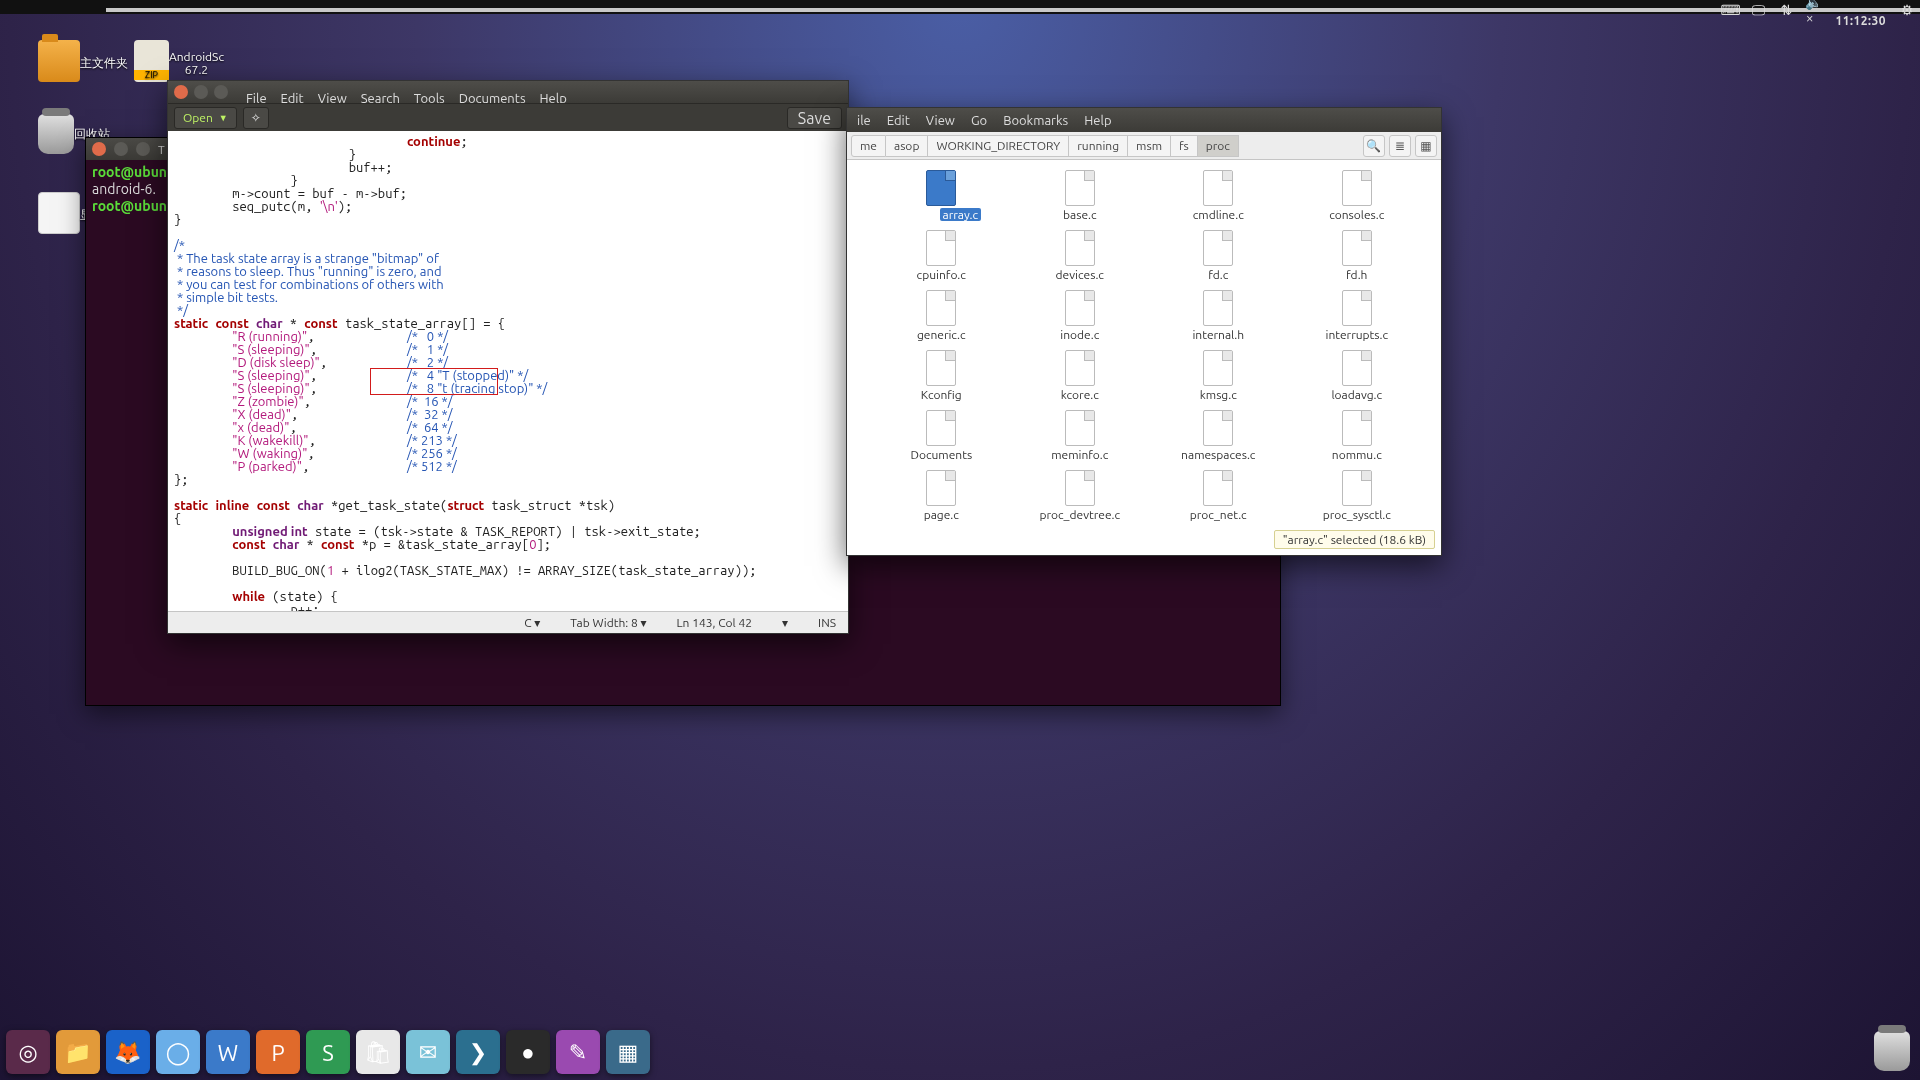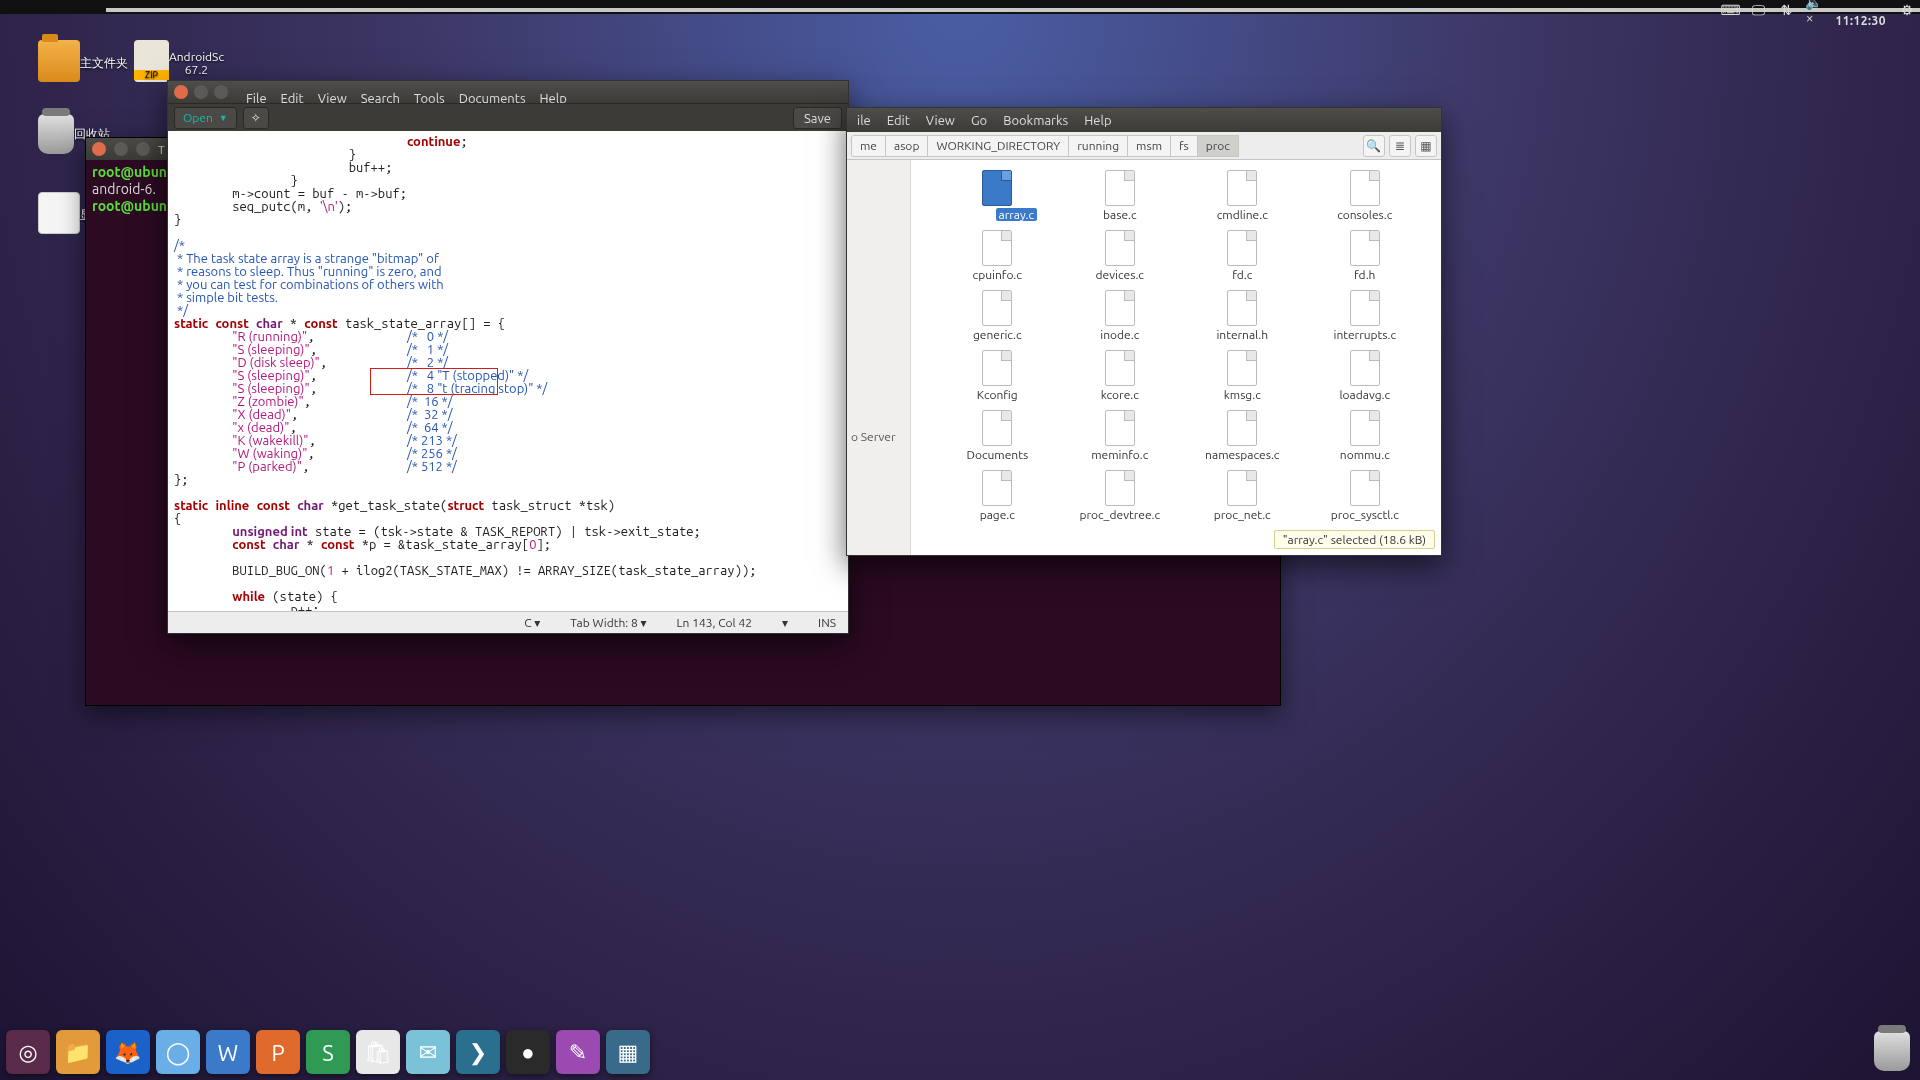--- a/index.html
+++ b/index.html
@@ -40,24 +40,24 @@
 .terminal-body { padding:4px 6px; font-family:"Ubuntu Mono","DejaVu Sans Mono",monospace; font-size:14px; line-height:17px; color:#ddd; }
 .term-green { color:#5bdc3a; font-weight:bold; }
 
 
 .gedit { position:absolute; left:167px; top:80px; width:682px; height:554px; background:#fff; border:1px solid #333; box-shadow:0 10px 28px rgba(0,0,0,0.6); display:flex; flex-direction:column; }
 .gedit .titlebar { height:22px; background:linear-gradient(#4e4d49,#3c3b37); display:flex; align-items:center; color:#ddd; font-size:13px; }
 .gedit .titlebar .left { display:flex; align-items:center; gap:6px; padding:0 6px; }
 .gedit .menu { display:flex; gap:14px; padding-left:12px; }
 .gedit .menu span { cursor:default;margin-top:12px; }
 .gedit .toolbar { height:28px; background:#3c3b37; border-top:1px solid #2a2926; display:flex; align-items:center; padding:0 6px; gap:6px; }
-.gedit .open-btn { height:22px; padding:0 8px; background:#4a4945; border:1px solid #2a2926; border-radius:3px; color:#14b8a6; display:flex; align-items:center; gap:6px; font-size:12px; }
+.gedit .open-btn { height:22px; padding:0 8px; background:#4a4945; border:1px solid #2a2926; border-radius:3px; color:#bef264; display:flex; align-items:center; gap:6px; font-size:12px; }
 .gedit .open-btn .tri { font-size:9px; }
 .gedit .icon-btn { width:26px; height:22px; background:#4a4945; border:1px solid #2a2926; border-radius:3px; color:#ddd; display:flex; align-items:center; justify-content:center; font-size:12px; }
-.gedit .save-btn { margin-left:auto; height:22px; padding:0 10px; background:#4a4945; border:1px solid #2a2926; border-radius:3px; color:#ddd; font-size:13px; display:flex; align-items:center; }
+.gedit .save-btn { margin-left:auto; height:22px; padding:0 10px; background:#4a4945; border:1px solid #2a2926; border-radius:3px; color:#ddd; font-size:16px; display:flex; align-items:center; }
 .gedit .editor { flex:1; background:#fff; overflow:hidden; position:relative; }
 .gedit pre { font-family:"Ubuntu Mono","DejaVu Sans Mono",monospace; font-size:13px; line-height:13px; padding:4px 6px; white-space:pre; color:#222; }
 .kw { color:#a40000; font-weight:bold; }   
 .type { color:#701a75; font-weight:bold; } 
 .str { color:#b2187b; }                    
 .cmt { color:#2454b3; }
 .red-box { position:absolute; border:1px solid #d21b1b; }
 .gedit .statusbar { height:22px; background:#ededed; border-top:1px solid #c5c5c5; display:flex; align-items:center; gap:30px; padding:0 12px; font-size:12px; color:#333; justify-content:flex-end; }
 
 
@@ -227,23 +227,20 @@
         <div class="crumb">fs</div>
         <div class="crumb active">proc</div>
       </div>
     <div class="right-tools">
       <div class="tool-btn">🔍</div>
       <div class="tool-btn">≣</div>
       <div class="tool-btn">▦</div>
     </div>
   </div>
   <div class="body">
-    <div class="sidebar-sliver">
-      <div>o Server</div>
-    </div>
     <div class="files" id="files">
         <div class="file selected">
           <div class="ficon"></div>
           <span>array.c</span>
         </div>
         <div class="file">
           <div class="ficon"></div>
           <span>base.c</span>
         </div>
         <div class="file">

